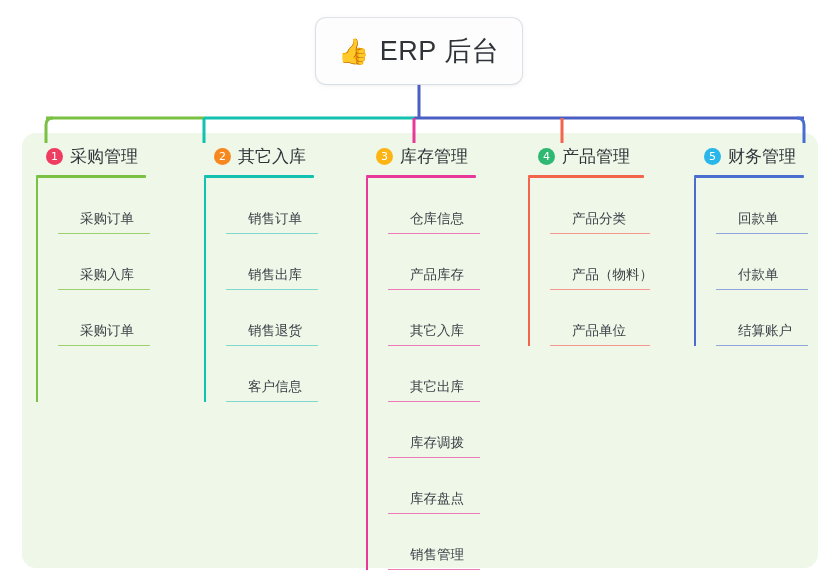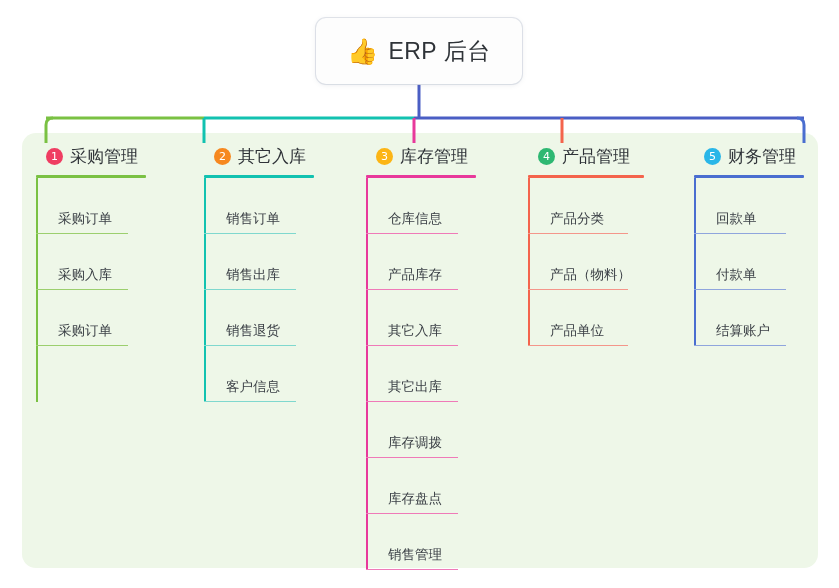--- a/index.html
+++ b/index.html
@@ -45,21 +45,21 @@
     justify-content: center;
     gap: 10px;
     box-sizing: border-box;
   }
   #root-card .thumb {
     font-size: 25px;
     line-height: 1;
     display: inline-block;
   }
   #root-card .root-text {
-    font-size: 23px;
+    font-size: 27px;
     color: #2f3338;
     letter-spacing: 0.5px;
     white-space: nowrap;
   }
 
   
   #wires {
     position: absolute;
     left: 0;
     top: 0;
@@ -100,20 +100,21 @@
   }
   .head-rule {
     height: 3px;
     border-radius: 1px;
     margin-top: 6px;
   }
 
   .items {
     position: relative;
     margin-top: 0px;
+    padding-left: 22px;
   }
   .spine {
     position: absolute;
     left: 0px;
     top: 0px;
     width: 1.5px;
   }
   .leaf {
     position: relative;
     height: 56px;

